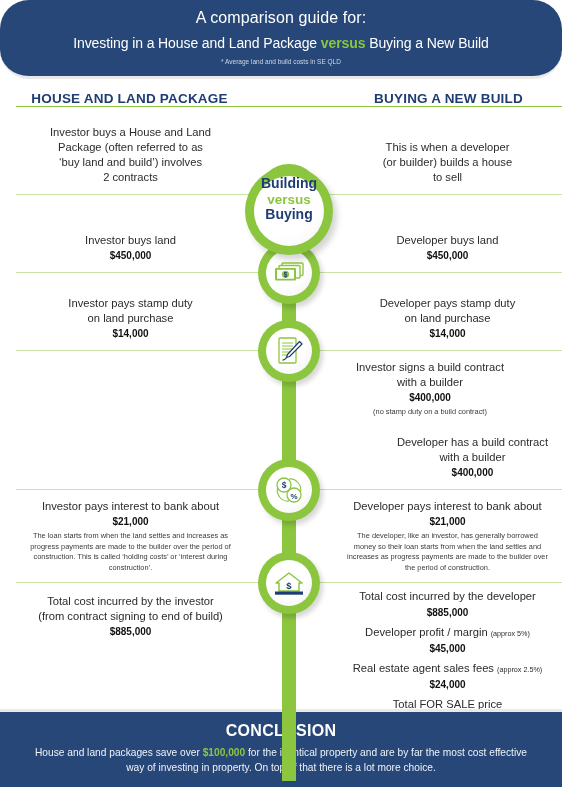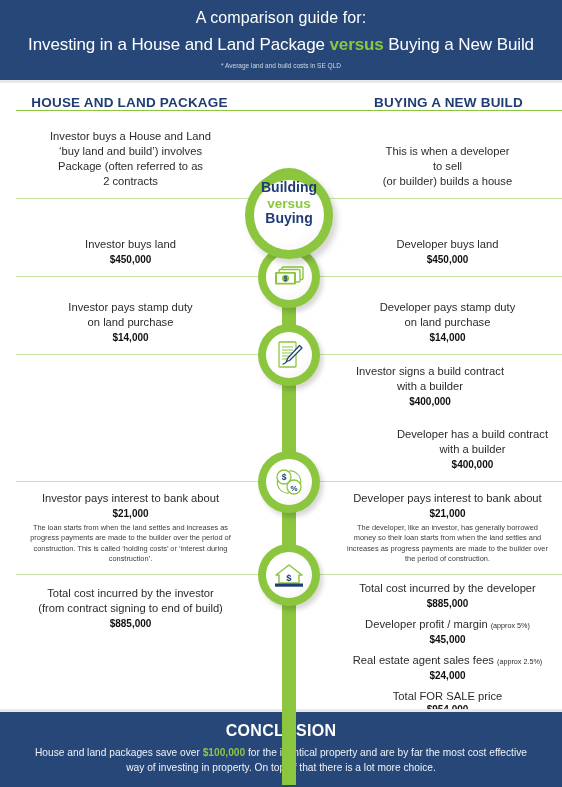--- a/index.html
+++ b/index.html
@@ -11,23 +11,24 @@
     overflow:hidden;
   }
   .page { position:relative; width:562px; height:787px; background:#fff; }
 
   
   .header {
     background:#264777;
     padding:9px 0 11px;
     text-align:center;
     border-bottom:3px solid #e9e9e9;
+    border-radius:29px;
   }
   .header-line1 { color:#fff; font-size:16px; letter-spacing:.1px; }
-  .header-line2 { color:#fff; font-size:17px; margin-top:8px; letter-spacing:-.1px; }
+  .header-line2 { color:#fff; font-size:14px; margin-top:8px; letter-spacing:-.1px; }
   .header-line2 .versus { color:#8cc63f; font-weight:bold; }
   .header-note { color:#cfd8e6; font-size:6.5px; margin-top:7px; }
 
   
   .compare { position:relative; padding:0 0 0 0;margin-left:16px; }
 
   .colheads {
     display:flex; align-items:flex-start;
     padding:12px 0 0 0;
   }
@@ -168,28 +169,28 @@
       <div class="inner">
         <div class="l1">Building</div>
         <div class="l2">versus</div>
         <div class="l3">Buying</div>
       </div>
     </div>
 
     <div class="row first" style="min-height:88px;">
       <div class="cell left">
         <span class="ln">Investor buys a House and Land</span>
+        <span class="ln">Package (often referred to as</span>
         <span class="ln">‘buy land and build’) involves</span>
-        <span class="ln">Package (often referred to as</span>
         <span class="ln">2 contracts</span>
       </div>
       <div class="cell right">
         <span class="ln">This is when a developer</span>
+        <span class="ln">(or builder) builds a house</span>
         <span class="ln">to sell</span>
-        <span class="ln">(or builder) builds a house</span>
       </div>
     </div>
 
     <div class="row">
       <div class="badge" style="top:-31px;">
         <div class="inner">
           <svg width="36" height="30" viewBox="0 0 36 30">
             <path d="M4 22 L18 10 L32 22 Z" fill="#8cc63f"></path>
             <rect x="3" y="22" width="30" height="3.4" fill="#1f3d73"></rect>
             <rect x="17.2" y="5" width="1.2" height="13" fill="#9a9a9a"></rect>
@@ -247,20 +248,21 @@
             </g>
             <path d="M26.5 6.5 L29 9 L16.5 21.5 L13.5 22.5 L14.5 19.5 Z" fill="#ffffff" stroke="#1f3d73" stroke-width="1.2" stroke-linejoin="round"></path>
             <path d="M13.6 22.6 C12 24.5 11 25.2 9.5 25.1" fill="none" stroke="#1f3d73" stroke-width="1.2"></path>
           </svg>
         </div>
       </div>
       <div class="cell left">
         <span class="ln">Investor signs a build contract</span>
         <span class="ln">with a builder</span>
         <span class="ln amt">$400,000</span>
+        <span class="fine">(no stamp duty on a build contract)</span>
       </div>
       <div class="cell right">
         <span class="ln">Developer has a build contract</span>
         <span class="ln">with a builder</span>
         <span class="ln amt">$400,000</span>
       </div>
     </div>
 
     <div class="row" style="min-height:84px;">
       <div class="badge" style="top:-31px;">

